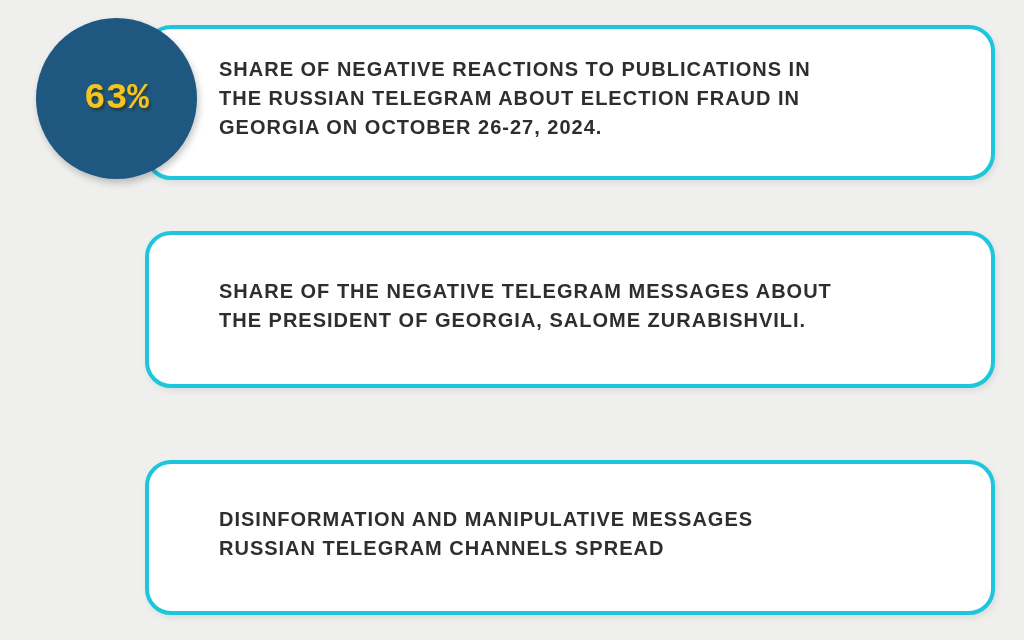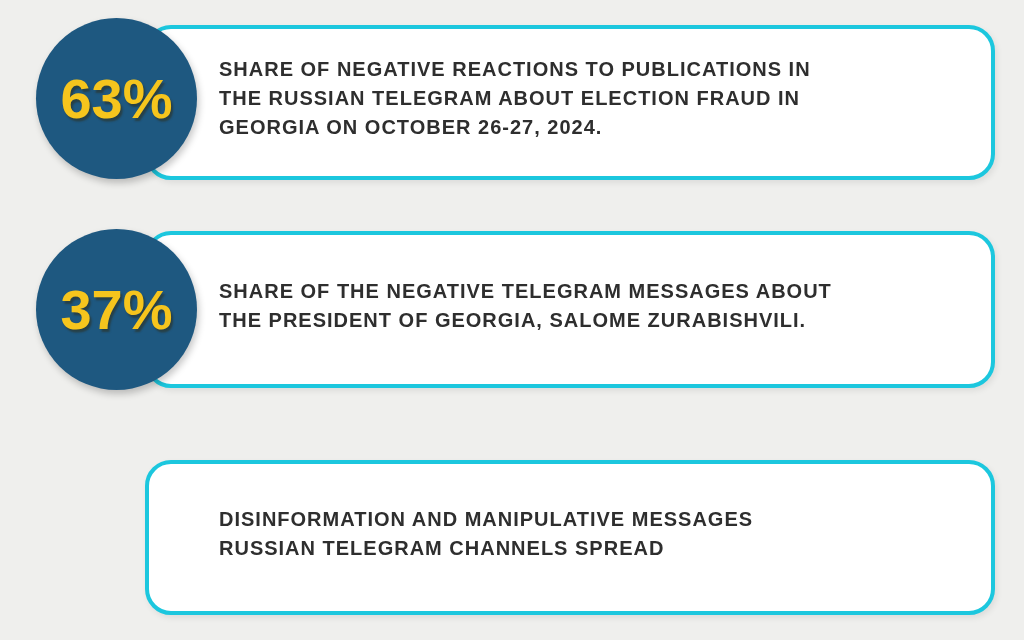--- a/index.html
+++ b/index.html
@@ -52,23 +52,23 @@
     align-items: center;
     justify-content: center;
     box-shadow: 2px 4px 7px rgba(0,0,0,0.22);
     z-index: 2;
   }
   .circle-1 { top: 18px; }
   .circle-2 { top: 229px; }
   .circle-3 { top: 459px; }
 
   .stat-value {
-    font-family: Liberation Sans, sans-serif;
+    font-family: Liberation Mono, monospace;
     font-weight: 700;
-    font-size: 56px;
+    font-size: 36px;
     color: #f6c51d;
     text-shadow: 2px 3px 2px rgba(50, 35, 0, 0.45);
     letter-spacing: 0px;
   }
 </style>
 </head>
 <body>
 
 <div class="canvas">
 
@@ -82,23 +82,20 @@
   <div class="stat-circle circle-1">
     <span class="stat-value">63%</span>
   </div>
 
   <div class="stat-card card-2">
     <div class="stat-desc">
       <div class="stat-line">SHARE OF THE NEGATIVE TELEGRAM MESSAGES ABOUT</div>
       <div class="stat-line">THE PRESIDENT OF GEORGIA, SALOME ZURABISHVILI.</div>
     </div>
   </div>
-  <div class="stat-circle circle-2">
-    <span class="stat-value">37%</span>
-  </div>
 
   <div class="stat-card card-3">
     <div class="stat-desc">
       <div class="stat-line">DISINFORMATION AND MANIPULATIVE MESSAGES</div>
       <div class="stat-line">RUSSIAN TELEGRAM CHANNELS SPREAD</div>
     </div>
   </div>
 
 </div>
 

